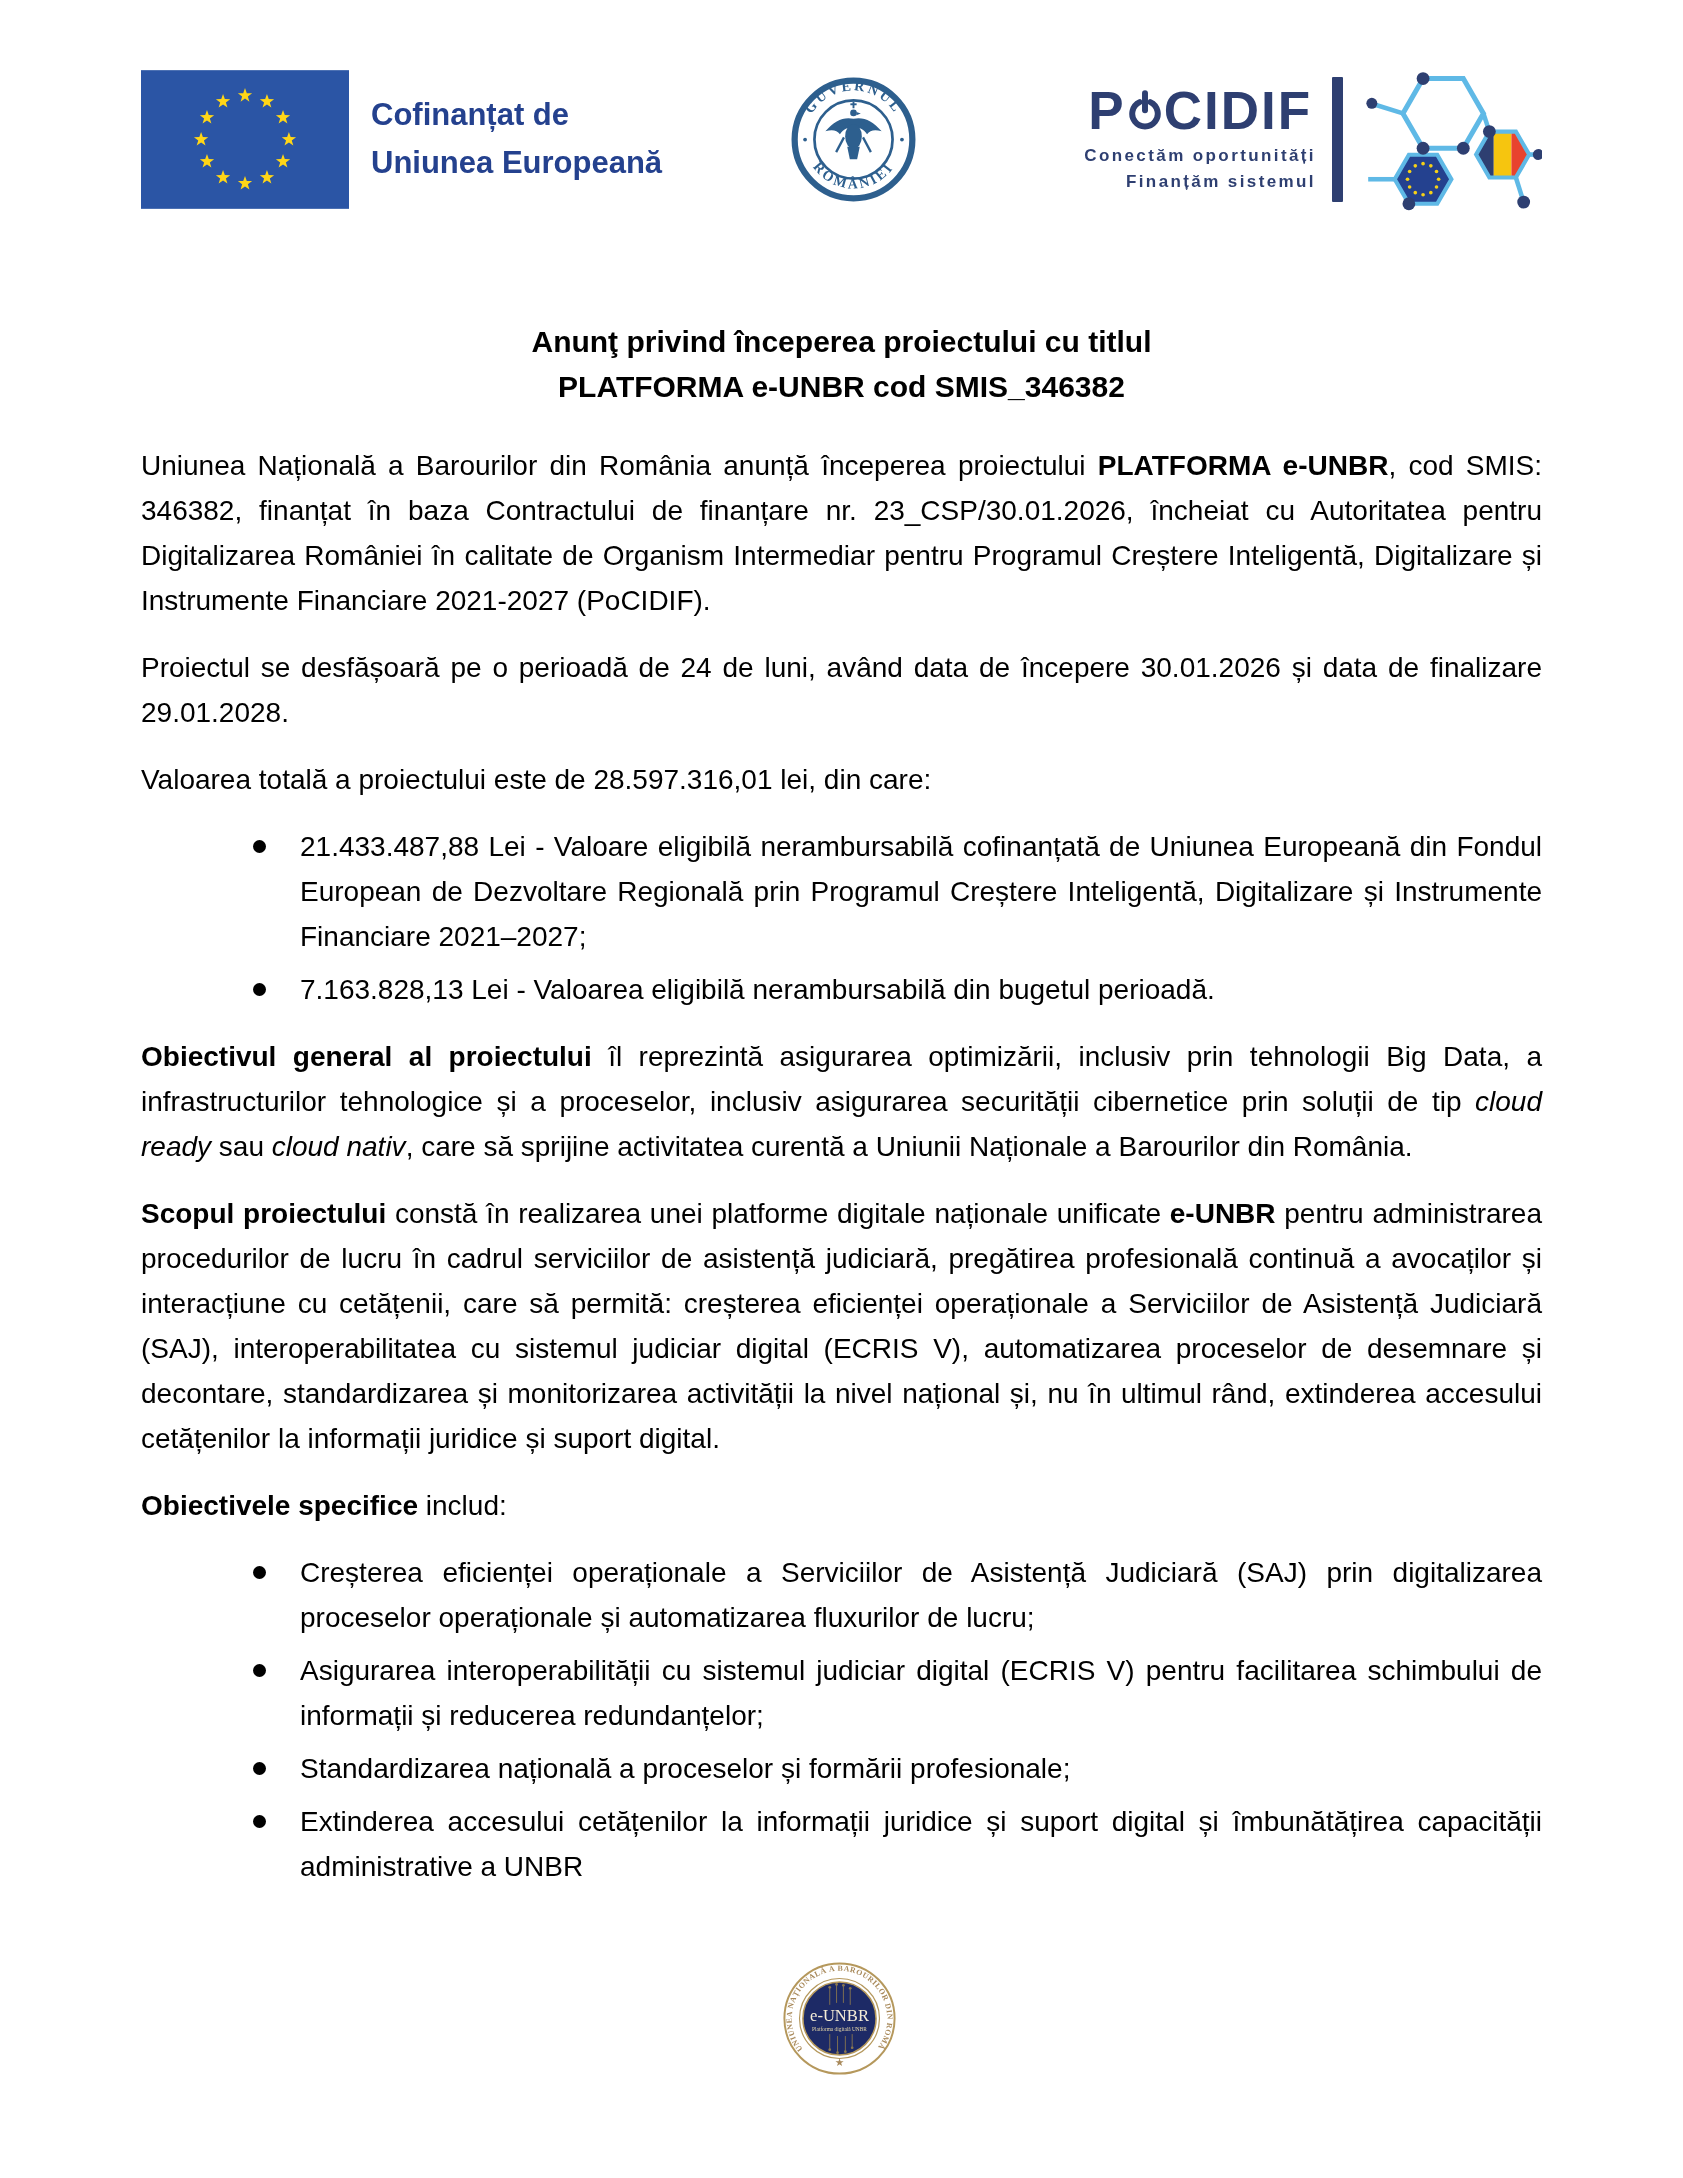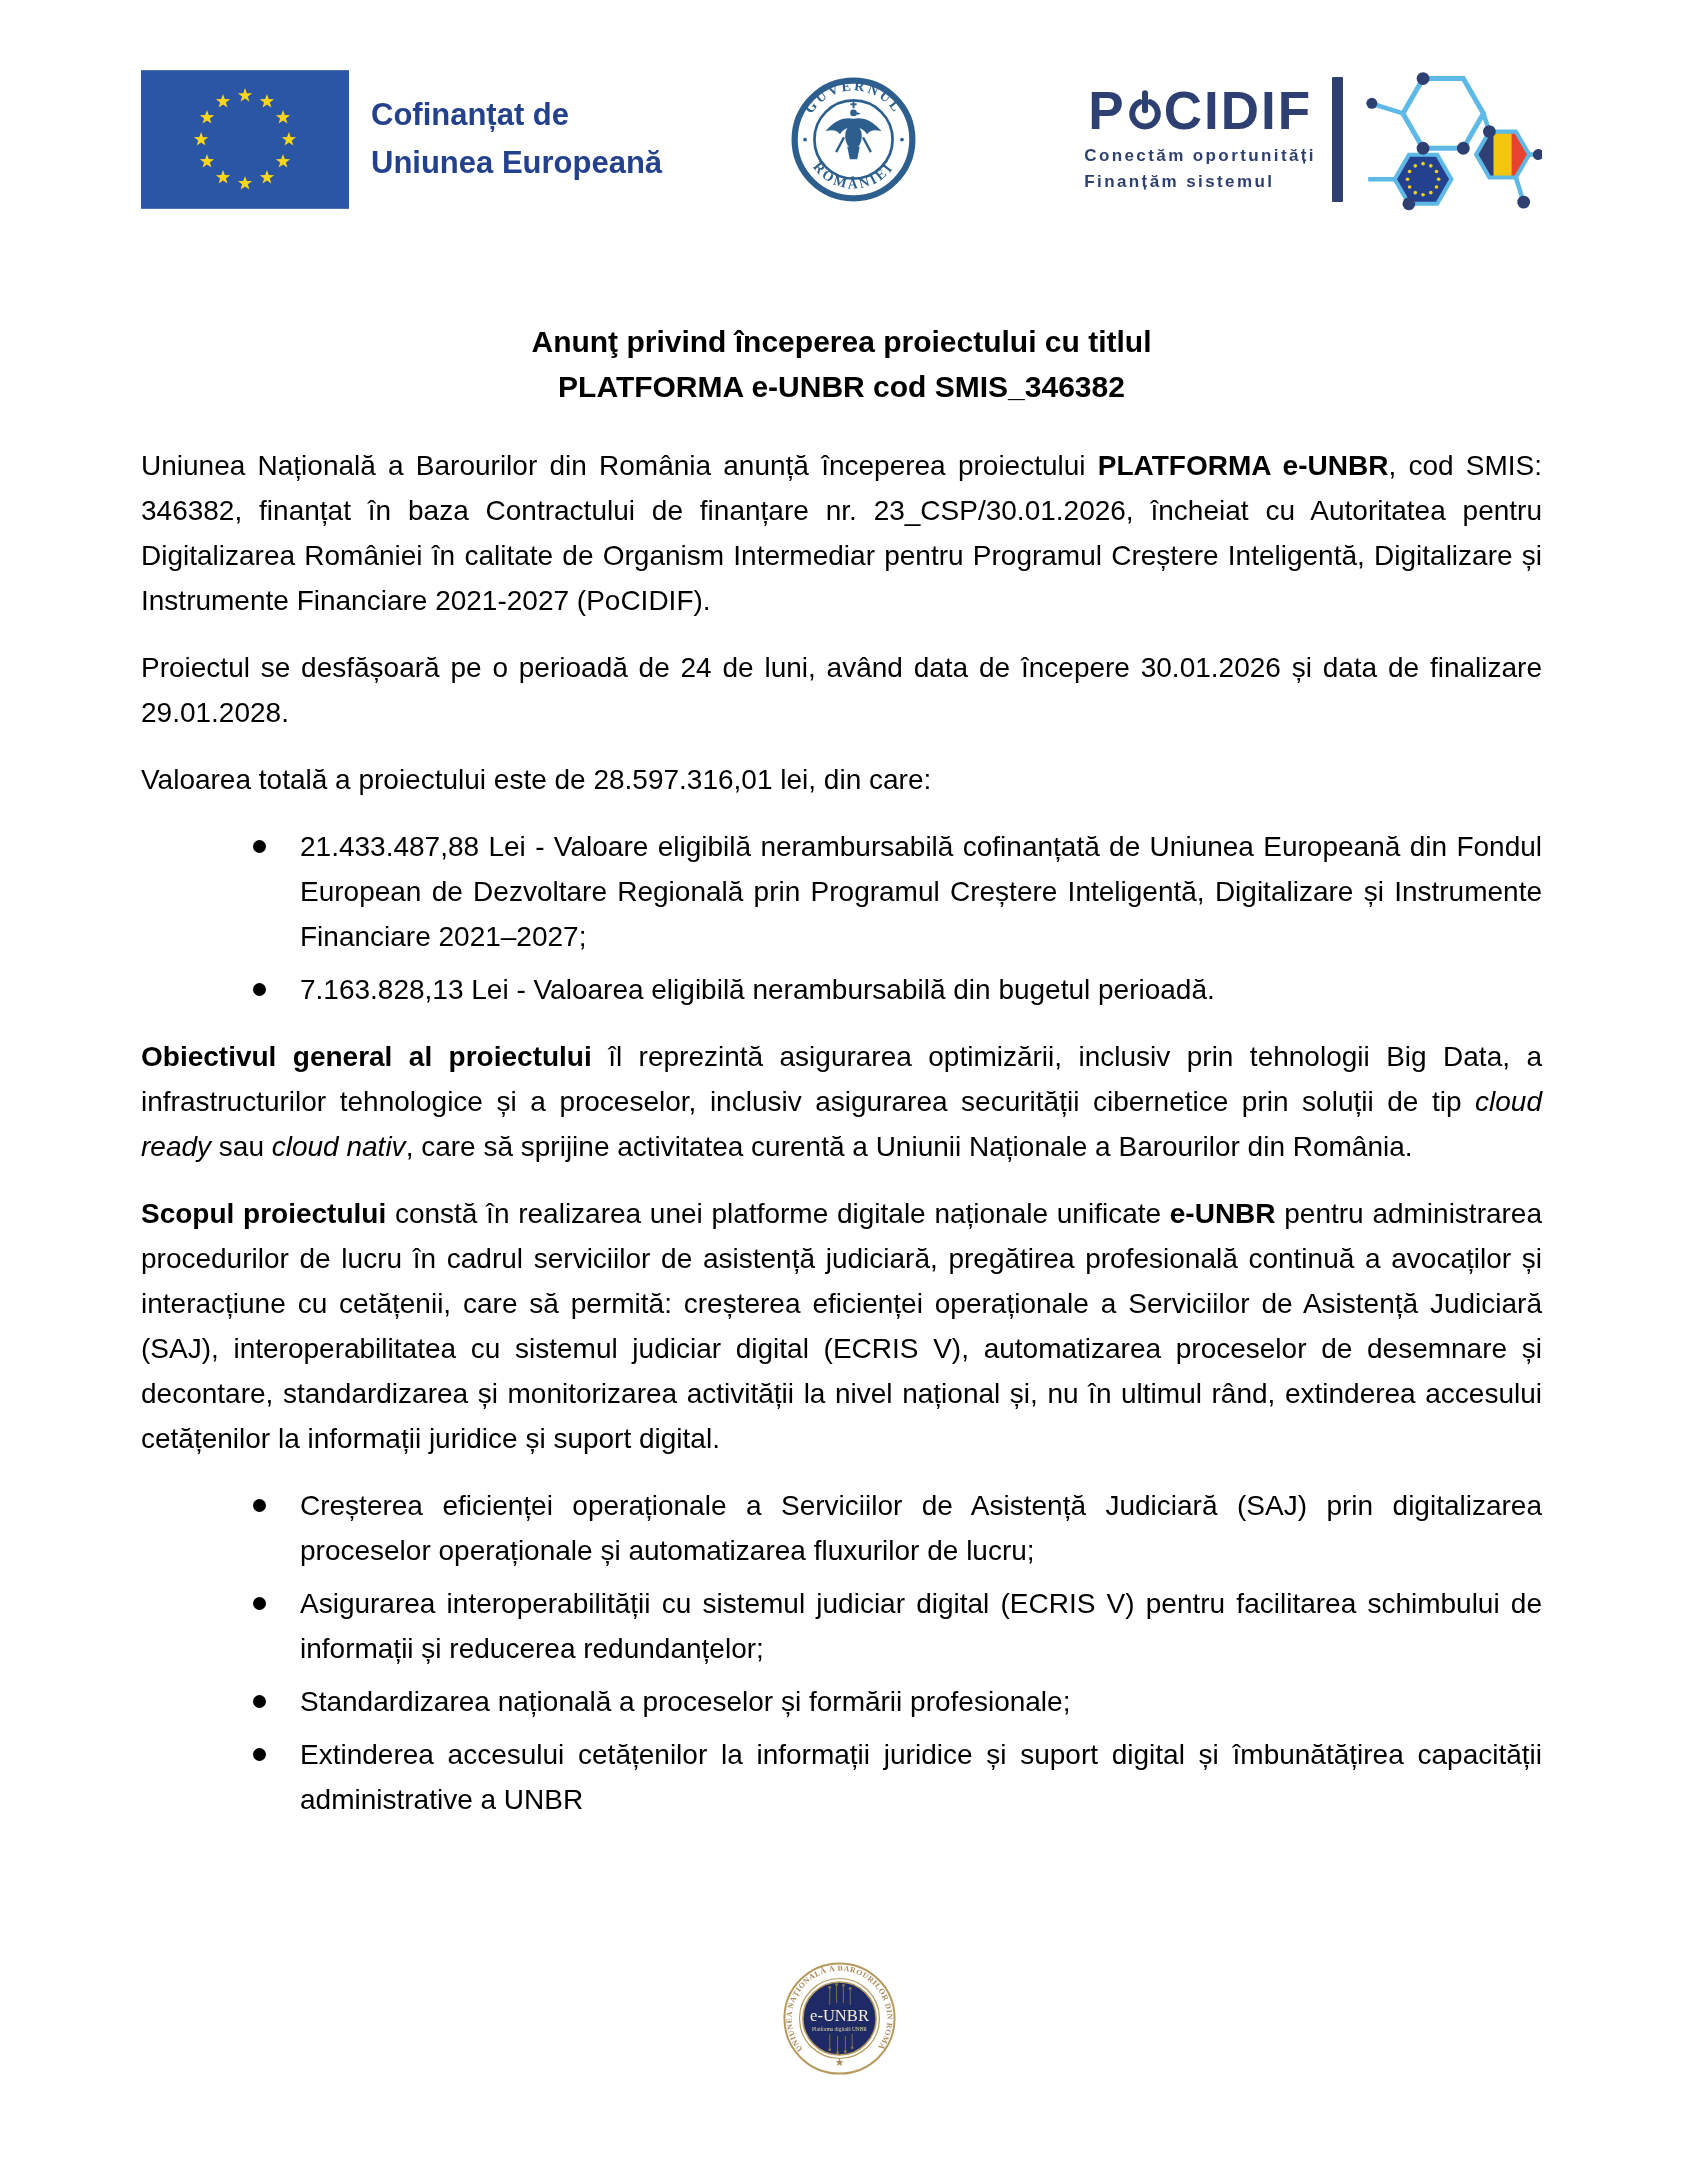--- a/index.html
+++ b/index.html
@@ -11,21 +11,21 @@
   
   .header{display:flex;align-items:center;justify-content:space-between;height:178px;}
   .eu-block{display:flex;align-items:center;gap:22px;}
   .eu-flag{width:208px;height:139px;display:block;}
   .eu-text{font-weight:700;font-size:31px;line-height:48px;color:#24418e;letter-spacing:0;}
   .gov-seal{width:125px;height:125px;display:block;margin-right:40px;}
   .pocidif{display:flex;align-items:center;gap:16px;}
   .pocidif-word{display:flex;flex-direction:column;align-items:center;}
   .wordmark{display:flex;align-items:center;font-weight:800;font-size:53px;color:#2e3f71;letter-spacing:2px;line-height:1;}
   .power-icon{width:34px;height:46px;margin:4px 2px 0 2px;display:block;}
-  .tagline{font-weight:700;color:#2e3f71;font-size:17px;letter-spacing:2.4px;line-height:26px;text-align:left;margin-top:6px;}
+  .tagline{font-weight:700;color:#2e3f71;font-size:17px;letter-spacing:2.4px;line-height:26px;text-align:right;margin-top:6px;}
   .sep-bar{width:11px;height:125px;background:#2e3f71;border-radius:1px;}
   .hex-net{width:183px;height:150px;display:block;}
   
   .doc-title{margin-top:91px;text-align:center;font-weight:700;font-size:30px;line-height:45px;}
   
   .body-text{margin-top:34px;}
   .body-text p{margin:0 0 22px 0;text-align:justify;font-size:28px;line-height:45px;}
   .b{font-weight:700;}
   .i{font-style:italic;}
   ul.doc-list{list-style:none;margin:0 0 22px 0;padding:0;}
@@ -187,20 +187,21 @@
 
     <ul class="doc-list">
       <li>21.433.487,88 Lei - Valoare eligibilă nerambursabilă cofinanțată de Uniunea Europeană din Fondul European de Dezvoltare Regională prin Programul Creștere Inteligentă, Digitalizare și Instrumente Financiare 2021–2027;</li>
       <li>7.163.828,13 Lei - Valoarea eligibilă nerambursabilă din bugetul perioadă.</li>
     </ul>
 
     <p><span class="b">Obiectivul general al proiectului</span><span> îl reprezintă asigurarea optimizării, inclusiv prin tehnologii Big Data, a infrastructurilor tehnologice și a proceselor, inclusiv asigurarea securității cibernetice prin soluții de tip </span><span class="i">cloud ready</span><span> sau </span><span class="i">cloud nativ</span><span>, care să sprijine activitatea curentă a Uniunii Naționale a Barourilor din România.</span></p>
 
     <p><span class="b">Scopul proiectului</span><span> constă în realizarea unei platforme digitale naționale unificate </span><span class="b">e-UNBR</span><span> pentru administrarea procedurilor de lucru în cadrul serviciilor de asistență judiciară, pregătirea profesională continuă a avocaților și interacțiune cu cetățenii, care să permită: creșterea eficienței operaționale a Serviciilor de Asistență Judiciară (SAJ), interoperabilitatea cu sistemul judiciar digital (ECRIS V), automatizarea proceselor de desemnare și decontare, standardizarea și monitorizarea activității la nivel național și, nu în ultimul rând, extinderea accesului cetățenilor la informații juridice și suport digital.</span></p>
 
+    <p><span class="b">Obiectivele specifice</span><span> includ:</span></p>
 
     <ul class="doc-list">
       <li>Creșterea eficienței operaționale a Serviciilor de Asistență Judiciară (SAJ) prin digitalizarea proceselor operaționale și automatizarea fluxurilor de lucru;</li>
       <li>Asigurarea interoperabilității cu sistemul judiciar digital (ECRIS V) pentru facilitarea schimbului de informații și reducerea redundanțelor;</li>
       <li>Standardizarea națională a proceselor și formării profesionale;</li>
       <li>Extinderea accesului cetățenilor la informații juridice și suport digital și îmbunătățirea capacității administrative a UNBR</li>
     </ul>
   </div>
 
   <svg class="unbr-seal" viewBox="0 0 120 120" xmlns="http://www.w3.org/2000/svg">

